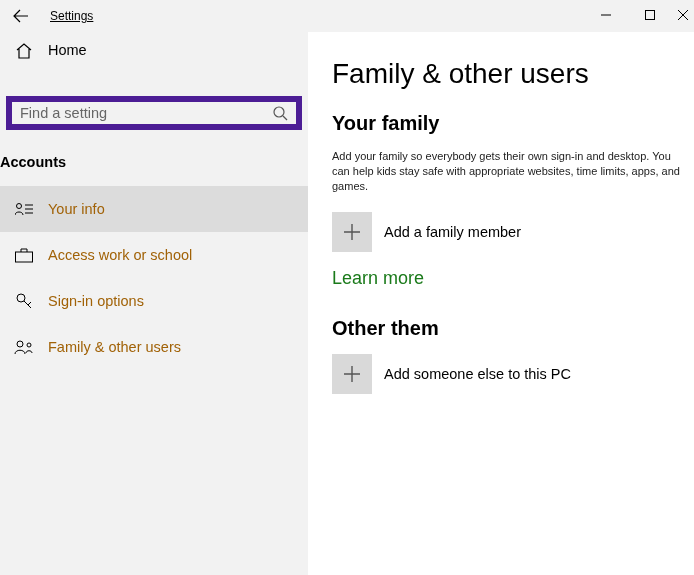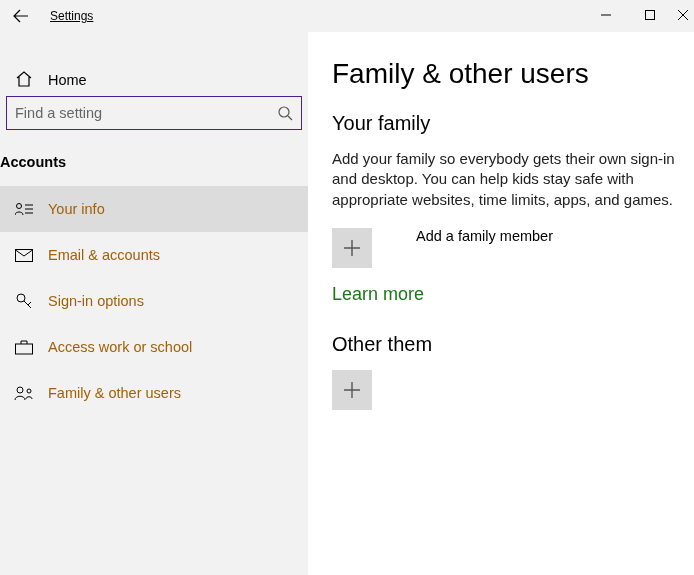--- a/index.html
+++ b/index.html
@@ -4,37 +4,37 @@
   <style>
     * { margin: 0; padding: 0; box-sizing: border-box; font-family: "Segoe UI", Arial, sans-serif; }
     body { width: 694px; height: 575px; overflow: hidden; background: #fff; display: flex; flex-direction: column; }
     .titlebar { height: 32px; display: flex; align-items: center; position: relative; background: #f2f2f2; }
     .back-btn { width: 42px; height: 32px; display: flex; align-items: center; justify-content: center; cursor: default; }
     .app-title { font-size: 12px; color: #000; margin-left: 8px; text-decoration: underline; }
     .win-controls { position: absolute; right: 0; top: 0; display: flex; }
     .win-btn { width: 44px; height: 30px; display: flex; align-items: center; justify-content: center; cursor: default; }
     .content { display: flex; height: calc(575px - 32px); }
     .sidebar { width: 308px; background: #f2f2f2; display: flex; flex-direction: column; }
-    .home-item { height: 46px; display: flex; align-items: flex-end; padding-left: 14px; margin-top: 10px; }
+    .home-item { height: 46px; display: flex; align-items: flex-start; padding-left: 14px; margin-top: 10px; }
     .home-item .icon { width: 20px; display:flex; justify-content:center; }
     .home-item .label { margin-left: 14px; font-size: 14.5px; color: #000; }
     .search-wrap { padding: 8px 6px 16px 6px; }
-    .search-box { display: flex; align-items: center; border: 1px solid #4c1d95; height: 34px; padding: 0 8px; background: #f2f2f2; }
+    .search-box { display: flex; align-items: center; border: 6px solid #4c1d95; height: 34px; padding: 0 8px; background: #f2f2f2; }
     .search-input { flex: 1; border: none; background: transparent; outline: none; font-size: 14.5px; color: #333; }
     .search-input::placeholder { color: #666; }
     .category { font-size: 14.5px; font-weight: 600; padding: 8px 6px 16px 0; }
     .nav-item { height: 46px; display: flex; align-items: center; padding-left: 14px; cursor: default; }
     .nav-item.active { background: #dcdcdc; }
     .nav-item .icon { width: 20px; display:flex; justify-content:center; }
     .nav-item .label { margin-left: 14px; font-size: 14.5px; color: #a16207; }
     .main { flex: 1; padding: 26px 0 0 24px; overflow: hidden; }
     .page-title { font-size: 28px; font-weight: 400; margin-bottom: 22px; }
-    .section-title { font-size: 20px; font-weight: 400; margin-bottom: 14px; }
-    .section-text { font-size: 15px; color: #222; line-height: 1.35; margin-bottom: 18px; padding-right: 4px; }
-    .add-row { display: flex; align-items: flex-start; margin-bottom: 16px; cursor: default; gap: 32px; }
+    .section-title { font-size: 20px; font-weight: 700; margin-bottom: 14px; }
+    .section-text { font-size: 11px; color: #222; line-height: 1.35; margin-bottom: 18px; padding-right: 4px; }
+    .add-row { display: flex; align-items: center; margin-bottom: 16px; cursor: default; }
     .plus-box { width: 40px; height: 40px; background: #d9d9d9; display: flex; align-items: center; justify-content: center; margin-right: 12px; }
     .add-label { font-size: 14.5px; color: #000; }
     .link { color: #1a7a1a; font-size: 18px; cursor: default; margin-bottom: 28px; display: inline-block; }
     svg { display: block; }
   </style>
 </head>
 <body>
 
 <div class="titlebar">
   <div class="back-btn">
@@ -88,44 +88,35 @@
         <svg width="18" height="14" viewBox="0 0 18 14">
             <circle cx="4" cy="4" r="2.5" stroke="#000" fill="none"></circle>
             <path d="M0 13 C0 9 8 9 8 13" stroke="#000" fill="none"></path>
             <path d="M10 3 H18 M10 7 H18 M10 11 H18" stroke="#000" stroke-width="1"></path>
           </svg>
       </span>
       <span class="label">Your info</span>
     </div>
     <div class="nav-item">
       <span class="icon">
-        <svg width="18" height="13" viewBox="0 0 18 13">
-            <rect x="0.5" y="0.5" width="17" height="12" stroke="#000" fill="none"></rect>
-            <path d="M0.5 1 L9 7 L17.5 1" stroke="#000" fill="none"></path>
+        <svg width="18" height="15" viewBox="0 0 18 15">
+            <rect x="0.5" y="4" width="17" height="10" stroke="#000" fill="none"></rect>
+            <path d="M6 4 V1 H12 V4" stroke="#000" fill="none"></path>
           </svg>
       </span>
-      <span class="label">Email &amp; accounts</span>
+      <span class="label">Access work or school</span>
     </div>
     <div class="nav-item">
       <span class="icon">
         <svg width="18" height="18" viewBox="0 0 18 18">
             <circle cx="6" cy="6" r="4" stroke="#000" fill="none"></circle>
             <path d="M9 9 L16 16 M13 13 L16 10" stroke="#000" fill="none"></path>
           </svg>
       </span>
       <span class="label">Sign-in options</span>
-    </div>
-    <div class="nav-item">
-      <span class="icon">
-        <svg width="18" height="15" viewBox="0 0 18 15">
-            <rect x="0.5" y="4" width="17" height="10" stroke="#000" fill="none"></rect>
-            <path d="M6 4 V1 H12 V4" stroke="#000" fill="none"></path>
-          </svg>
-      </span>
-      <span class="label">Access work or school</span>
     </div>
     <div class="nav-item">
       <span class="icon">
         <svg width="20" height="15" viewBox="0 0 20 15">
             <circle cx="6" cy="4" r="3" stroke="#000" fill="none"></circle>
             <path d="M1 14 C1 9 11 9 11 14" stroke="#000" fill="none"></path>
             <circle cx="15" cy="5" r="2" stroke="#000" fill="none"></circle>
             <path d="M12 13 C12 10 18 10 18 13" stroke="#000" fill="none"></path>
           </svg>
       </span>
@@ -148,15 +139,16 @@
     </div>
     <a class="link">Learn more</a>
 
     <h2 class="section-title">Other them</h2>
     <div class="add-row">
       <div class="plus-box">
         <svg width="18" height="18" viewBox="0 0 18 18">
             <path d="M9 1 V17 M1 9 H17" stroke="#555" stroke-width="1.4"></path>
           </svg>
       </div>
+      <span class="add-label">Add someone else to this PC</span>
     </div>
   </div>
 </div>
 
 </body></html>

